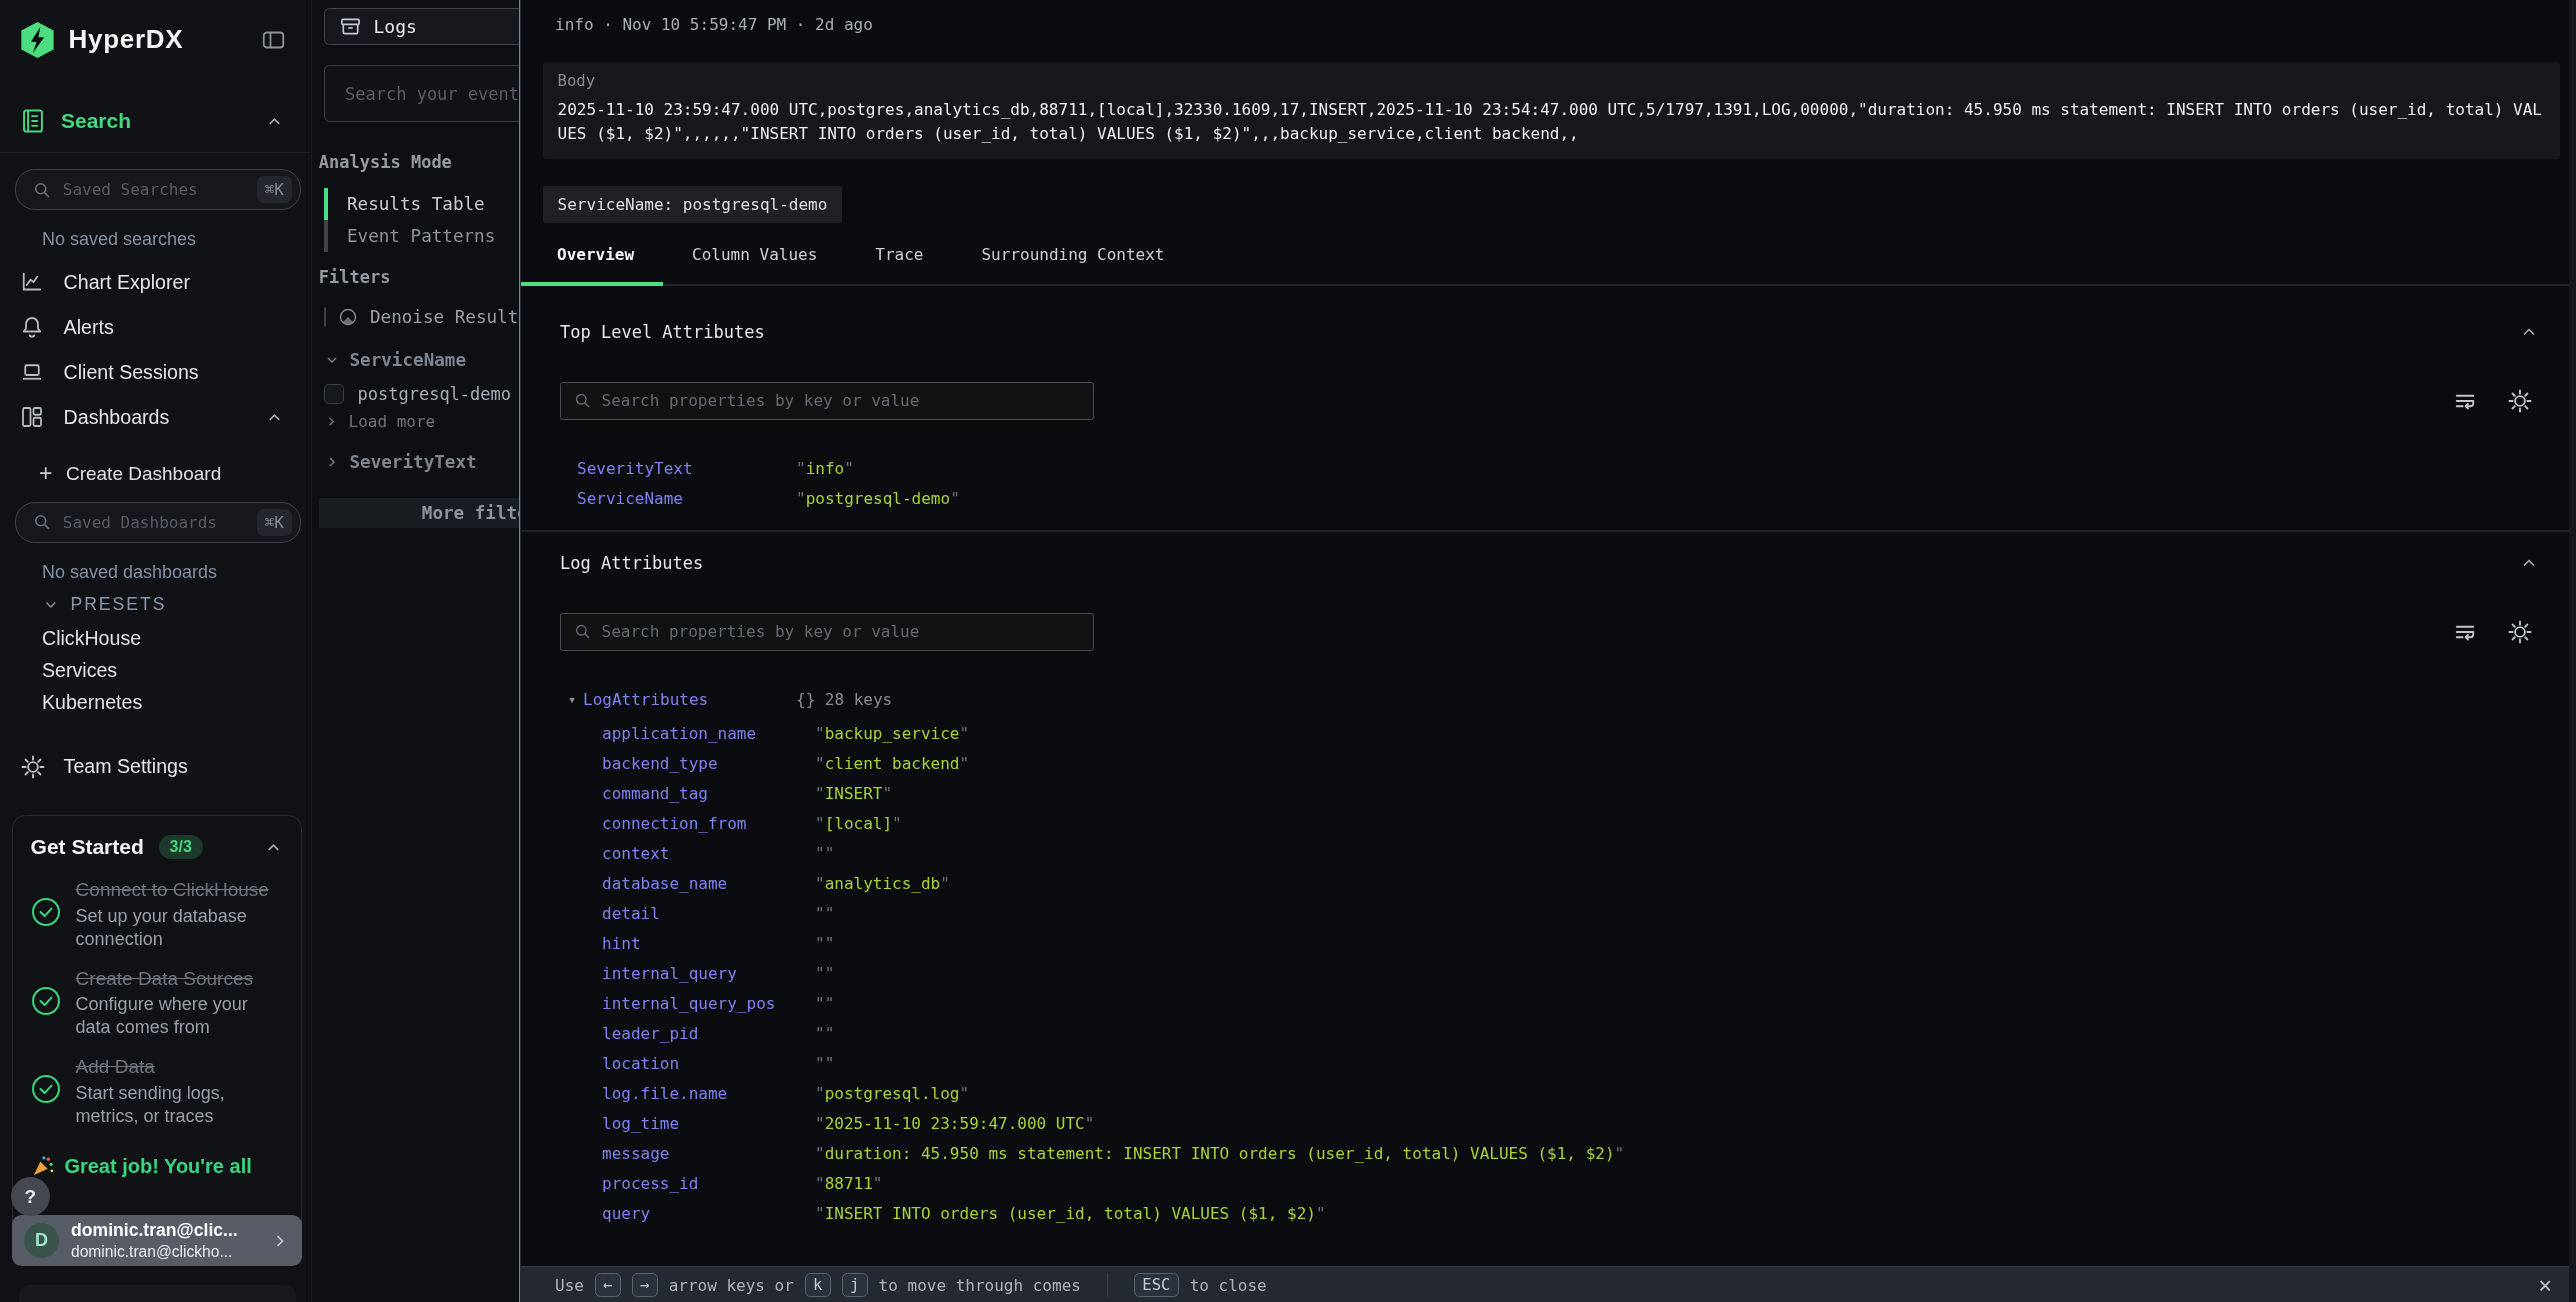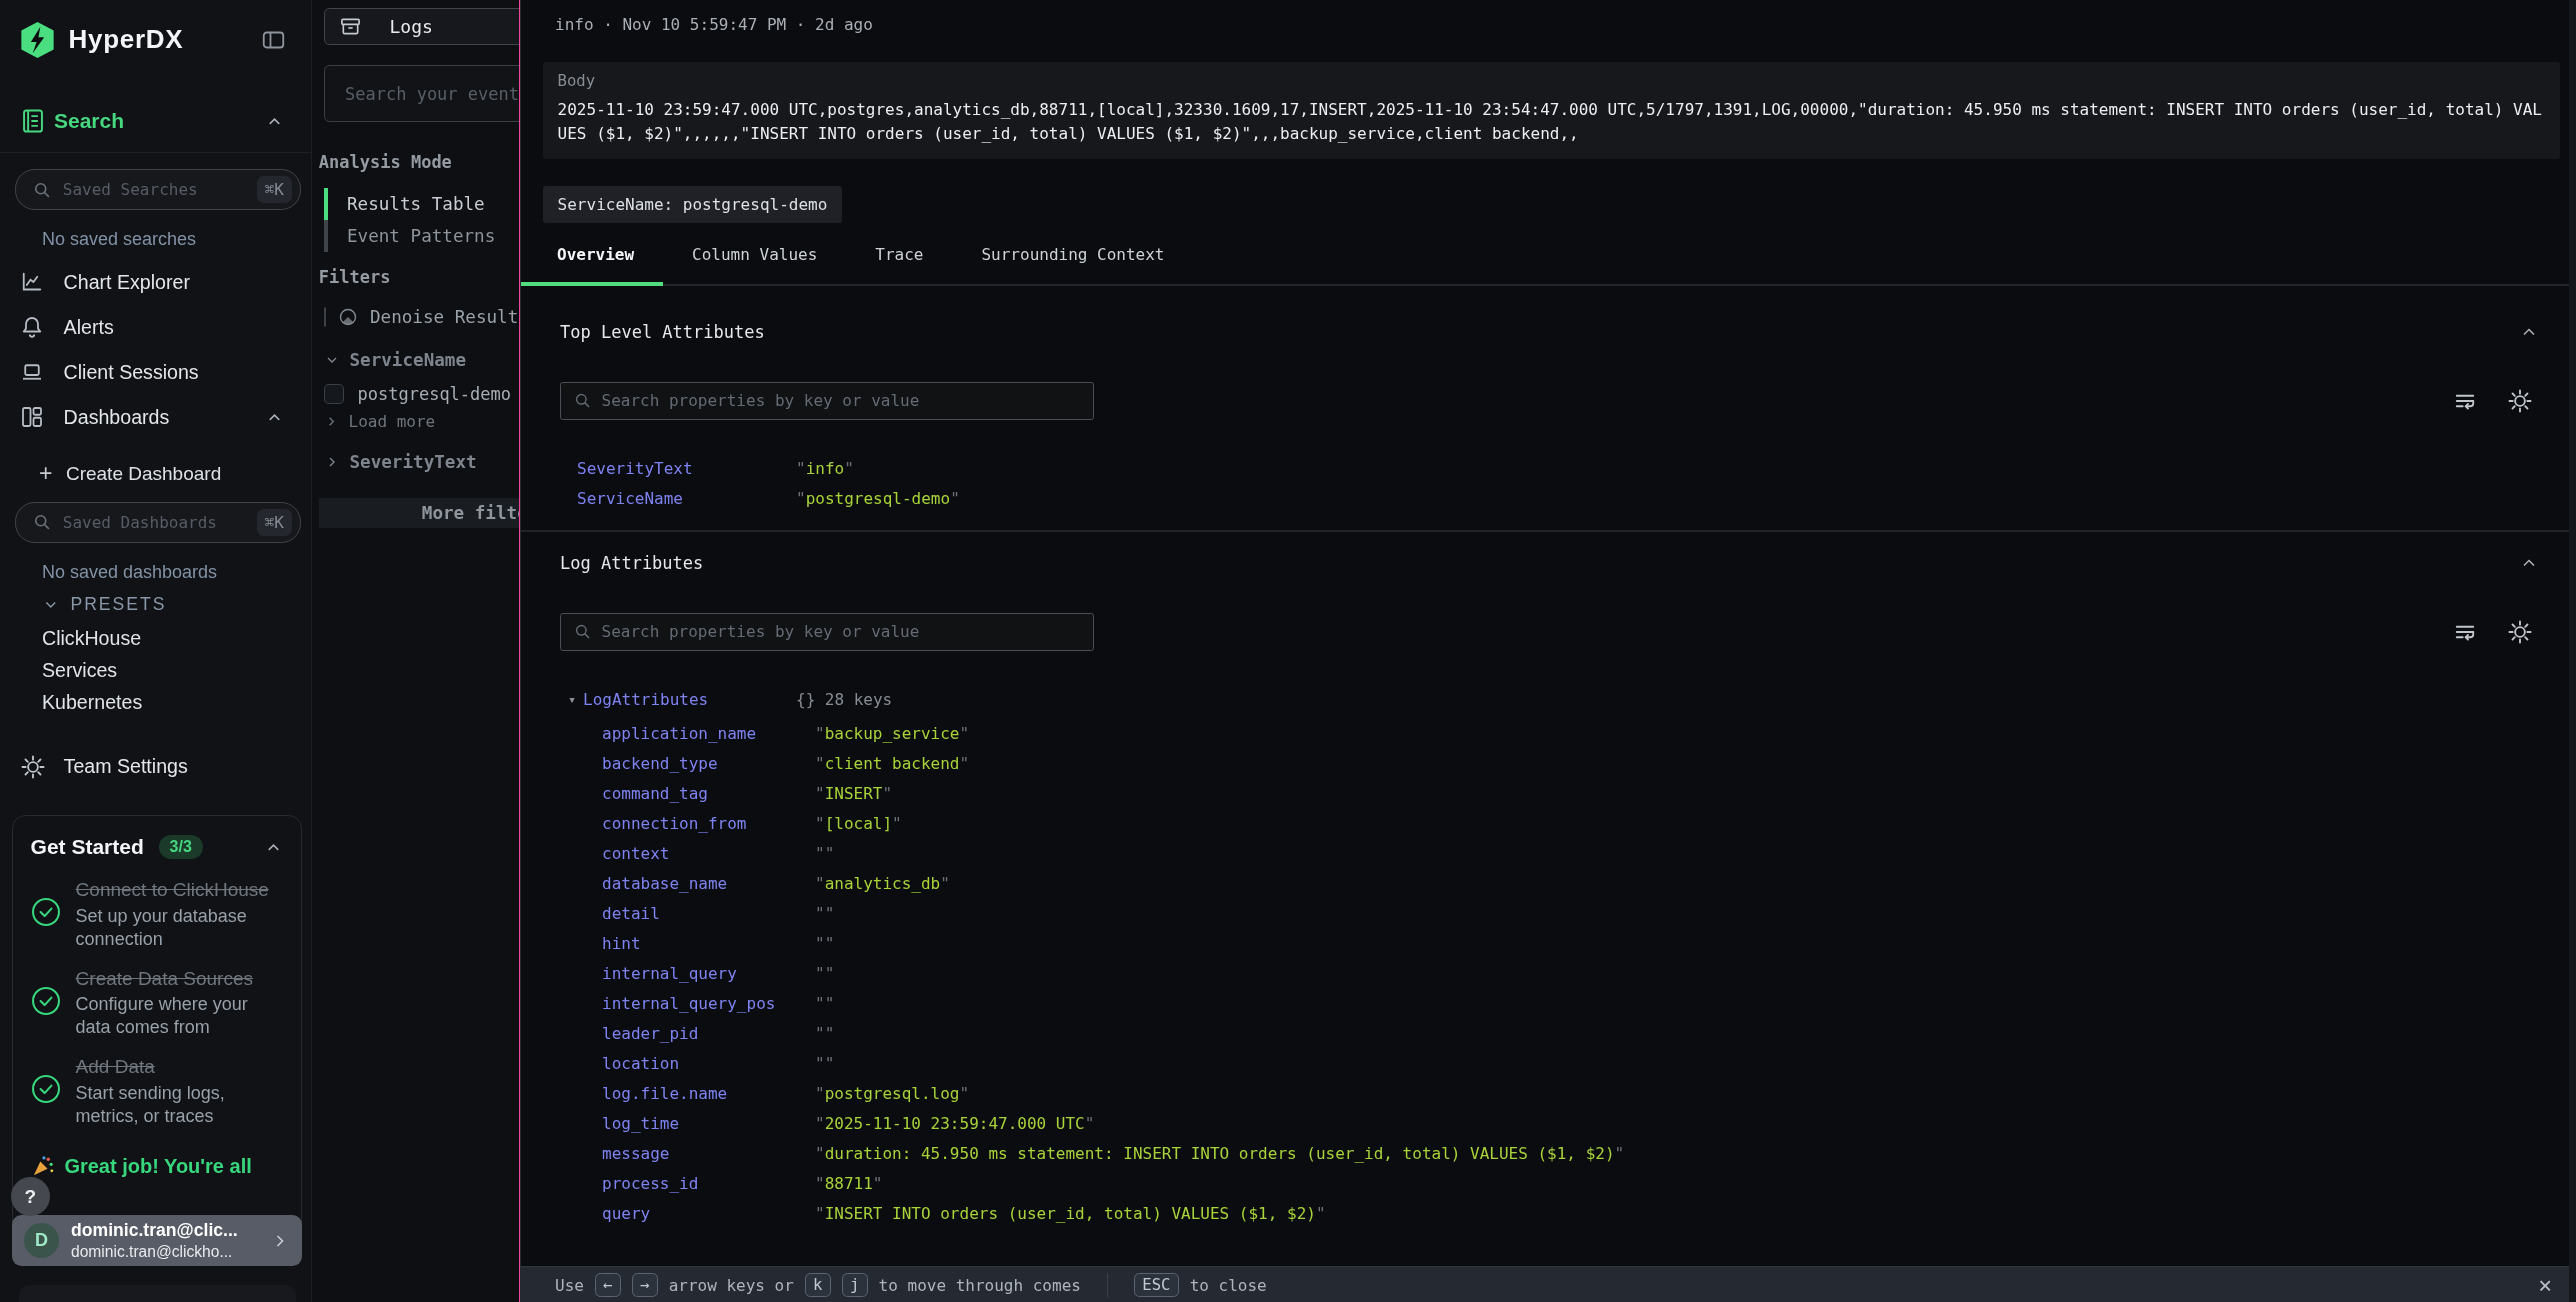--- a/index.html
+++ b/index.html
@@ -6,21 +6,21 @@
   .root{position:relative;width:2576px;height:1303px;overflow:hidden;background:#ec4899;
         font-family:"Liberation Sans",sans-serif;color:#e4e7ea;}
   .mono{font-family:"DejaVu Sans Mono",monospace;}
   svg{display:block;}
 
   
   .sidebar{position:absolute;left:0;top:0;width:311px;height:1303px;background:#101216;}
   .logo-row{display:flex;align-items:center;gap:13.5px;padding:19px 0 0 20px;height:41px;}
   .brand{font-size:26px;font-weight:bold;color:#f3f5f7;letter-spacing:0.7px;}
   .collapse-btn{margin-left:auto;margin-right:24px;color:#8e959d;cursor:pointer;}
-  .nav-head{display:flex;align-items:center;gap:8px;margin:46px 0 16px 20px;height:30px;}
+  .nav-head{display:flex;align-items:center;gap:15px;margin:46px 0 16px 20px;height:30px;}
   .nav-head .lbl{font-size:21px;font-weight:bold;color:#46d77f;}
   .nav-head .chev{margin-left:auto;margin-right:27px;color:#aab0b8;}
   .side-div{height:1.4px;background:#1d2125;margin-top:9.5px;}
   .pill{display:flex;align-items:center;margin:16px 10px 0 15px;height:39px;border:1.4px solid #3f444b;
         border-radius:19.6px;background:#16181c;padding:0 8px 0 16px;cursor:pointer;}
   .pill .ph{font-size:16px;color:#575d66;margin-left:10.8px;flex:1;white-space:nowrap;overflow:hidden;}
   .pill .kbd-chip{font-size:16px;color:#858c95;background:#24272d;border-radius:6.8px;padding:4px 8px;}
   .muted-line{margin:19px 0 0 42px;font-size:18px;color:#8292a5;height:19px;}
   .nav-list{margin-top:11.5px;}
   .nav-item{display:flex;align-items:center;gap:17.6px;height:45px;padding-left:20px;cursor:pointer;}
@@ -58,21 +58,21 @@
   .user-txt{margin-left:12px;overflow:hidden;}
   .user-name{font-size:17.6px;font-weight:bold;color:#ffffff;white-space:nowrap;}
   .user-mail{font-size:15.6px;color:#e8eaee;white-space:nowrap;margin-top:1.4px;}
   .user-chip .chev{margin-left:auto;color:#c9cdd3;}
   .bottom-card{position:absolute;left:19px;top:1285px;width:277px;height:27px;border-radius:10.8px 10.8px 0 0;
                background:#17191e;z-index:3;}
 
   
   .fpanel{position:absolute;left:311px;top:0;width:208px;height:1303px;background:#0d0f12;
           border-left:1.4px solid #1b1e22;box-sizing:border-box;overflow:hidden;}
-  .src-btn{display:flex;align-items:center;gap:28px;margin:8px 0 0 12px;width:223px;height:37px;
+  .src-btn{display:flex;align-items:center;gap:12px;margin:8px 0 0 12px;width:223px;height:37px;
            border:1.4px solid #41454d;border-radius:5.4px;background:#16181d;padding-left:13.5px;box-sizing:border-box;cursor:pointer;}
   .src-btn .txt{font-size:18px;color:#e8eaec;}
   .src-btn .icon{color:#c6cbd1;}
   .q-box{margin:20px 0 0 12px;width:223px;height:57px;border:1.4px solid #3c4046;border-radius:5.4px;
          background:#111316;display:flex;align-items:center;padding-left:20px;box-sizing:border-box;cursor:text;}
   .q-box .ph{font-size:17px;color:#585f68;white-space:nowrap;}
   .f-label{margin:30px 0 0 6.8px;font-size:17px;font-weight:bold;color:#959ba3;height:20px;}
   .mode-list{margin-top:16px;}
   .mode-item{display:flex;align-items:center;height:32px;cursor:pointer;}
   .mode-bar{width:4px;height:32px;background:#40454b;margin-left:12px;}

